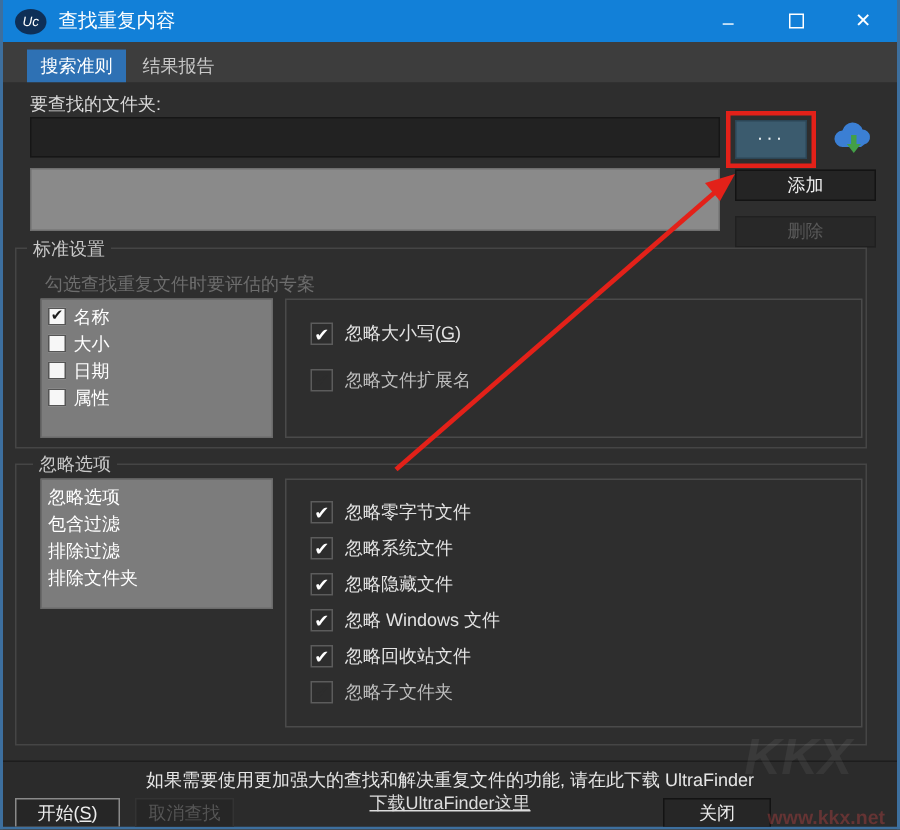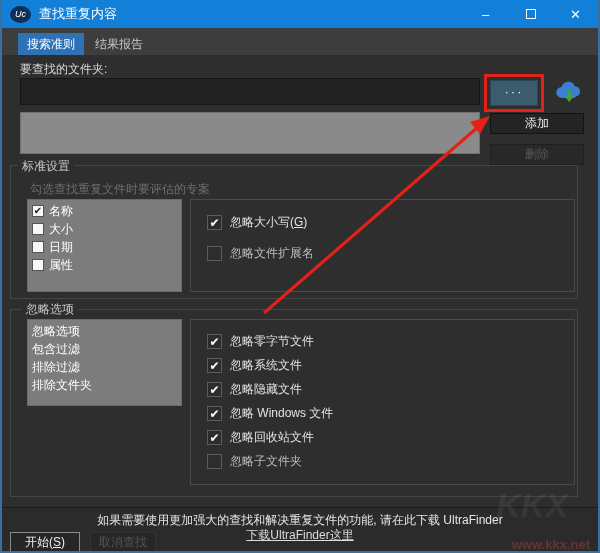--- a/index.html
+++ b/index.html
@@ -200,20 +200,21 @@
   </div>
 
   <div class="footer">
     <div class="watermark-ghost">KKX</div>
     <div class="promo">如果需要使用更加强大的查找和解决重复文件的功能, 请在此下载 UltraFinder</div>
     <div class="promo-link"><span>下载UltraFinder这里</span></div>
     <div class="f-btn focus" style="left:8px;width:70px;">
       <span>开始(</span><span class="u">S</span><span>)</span>
     </div>
     <div class="f-btn disabled" style="left:88px;width:66px;">取消查找</div>
+    <div class="f-btn" style="left:440px;width:72px;">关闭</div>
     <div class="watermark-red">www.kkx.net</div>
   </div>
 
   <svg class="arrow-svg" viewBox="0 0 600 553">
     <line x1="262" y1="313" x2="476" y2="127" stroke="#e32119" stroke-width="3.2"></line>
     <polygon points="488,116 478,134 468,122" fill="#e32119"></polygon>
   </svg>
 
 </div>
 

